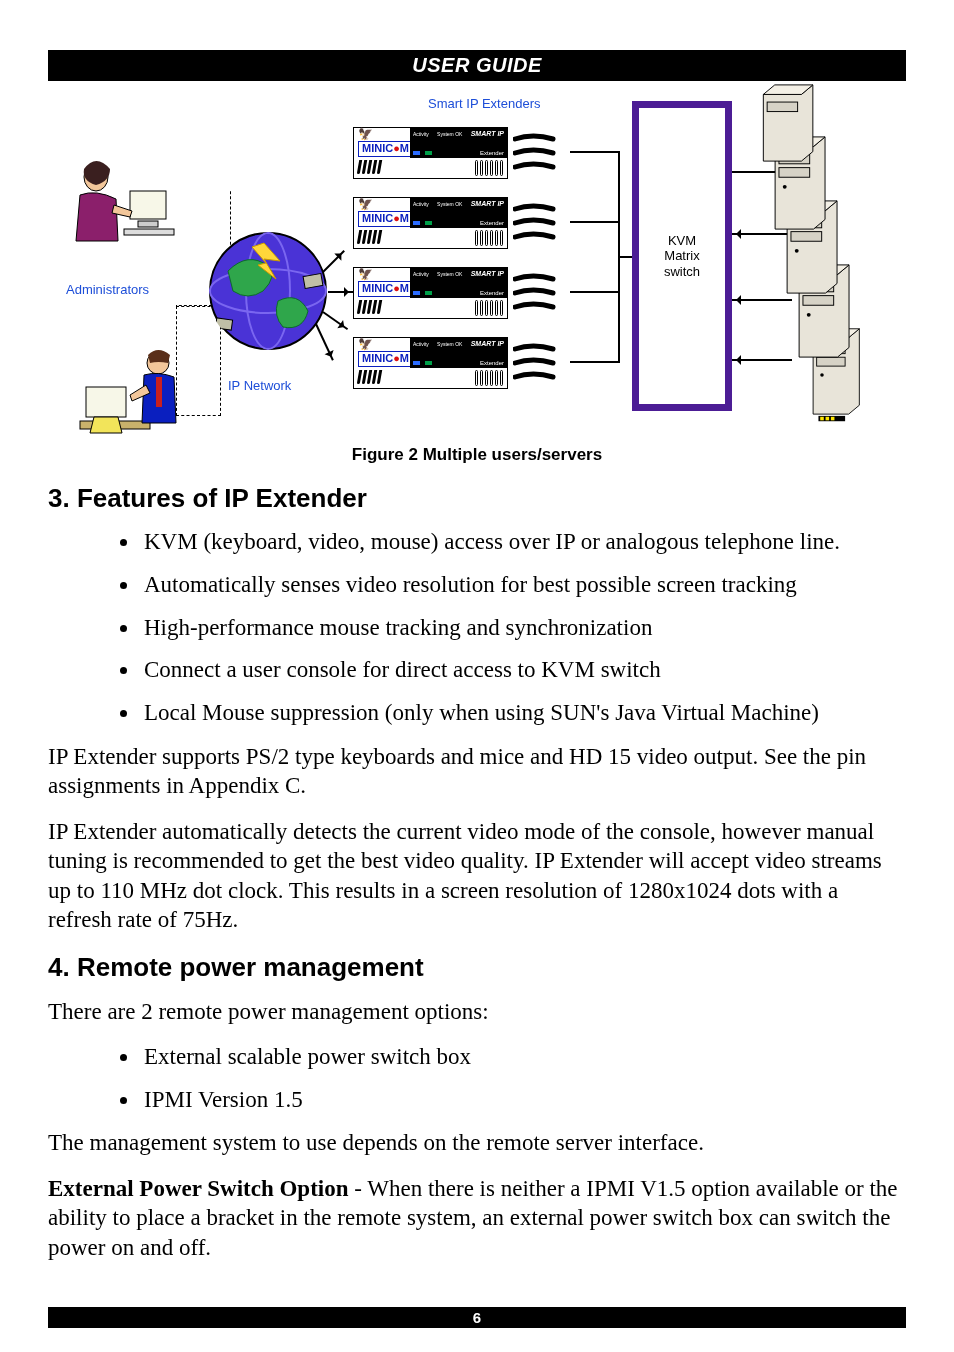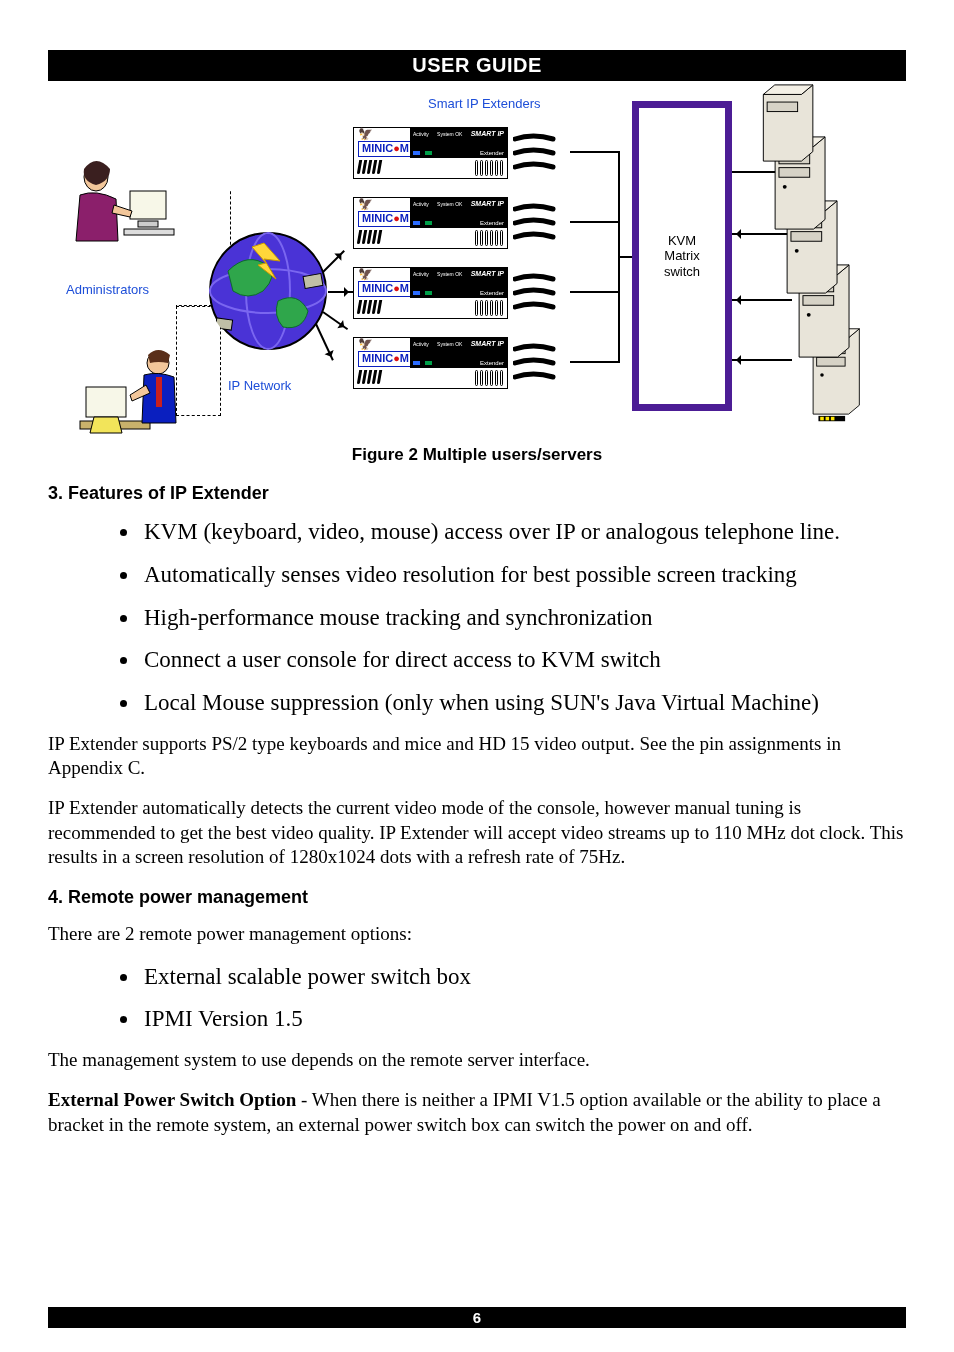--- a/index.html
+++ b/index.html
@@ -14,20 +14,21 @@
   }
   .header-bar {
     background: #000;
     color: #fff;
     font-family: Arial, Helvetica, sans-serif;
     font-weight: bold;
     font-size: 20px;
     text-align: center;
     padding: 4px 0;
     letter-spacing: 0.5px;
+    font-style: italic;
   }
   .footer-bar {
     position: absolute;
     left: 48px;
     right: 48px;
     bottom: 24px;
     background: #000;
     color: #fff;
     font-family: Arial, Helvetica, sans-serif;
     font-weight: bold;
@@ -160,37 +161,37 @@
     font-family: Arial, Helvetica, sans-serif;
     font-weight: bold;
     font-size: 17px;
     text-align: center;
     margin-top: 4px;
   }
   
   h2.sec {
     font-family: Verdana, Arial, sans-serif;
     font-weight: bold;
-    font-size: 18px;
+    font-size: 26px;
     margin-top: 18px;
     margin-bottom: 14px;
   }
   ul.features {
     list-style: disc;
     margin-left: 92px;
     margin-right: 10px;
   }
   ul.features li {
     font-size: 23px;
     line-height: 1.25;
     margin-bottom: 14px;
     padding-left: 4px;
   }
   p.body {
-    font-size: 19px;
+    font-size: 23px;
     line-height: 1.28;
     margin-top: 6px;
     margin-bottom: 16px;
   }
   p.body .bold { font-weight: bold; }
   
   .admin-svg { position: absolute; }
 </style>
 </head>
 <body>

